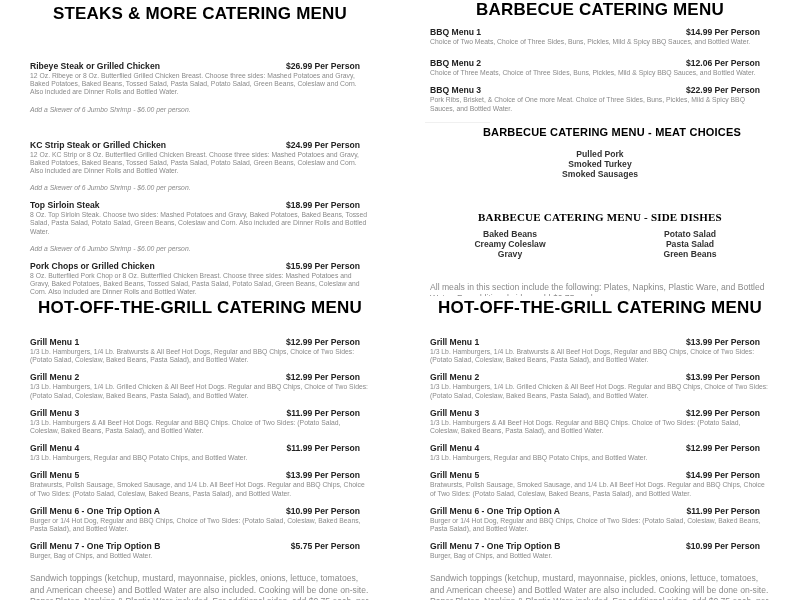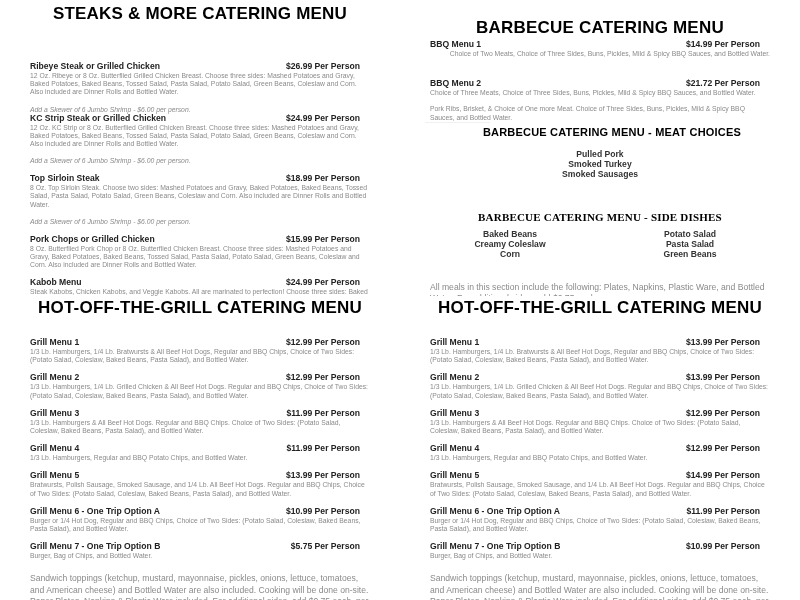--- a/index.html
+++ b/index.html
@@ -63,57 +63,61 @@
       position: absolute; left: 25px; top: 122px;
       width: 65px; height: 1px; background: #f0f0f0;
     }
   </style>
 </head>
 <body>
 
 <div class="page">
 
   <div class="quad q-tr">
-    <div class="section-title title-lg" style="margin-top:18px;">BARBECUE CATERING MENU</div>
-
-    <div class="menu-item" style="margin-top:1px;text-align:right;">
+    <div class="section-title title-lg" style="margin-top:0;">BARBECUE CATERING MENU</div>
+
+    <div class="menu-item" style="margin-top:7px;">
       <div class="row">
           <span>BBQ Menu 1</span>
           <span class="price">$14.99 Per Person</span>
         </div>
       <div class="desc">Choice of Two Meats, Choice of Three Sides, Buns, Pickles, Mild &amp; Spicy BBQ Sauces, and Bottled Water.</div>
     </div>
-    <div class="menu-item" style="margin-top:20px;">
+    <div class="menu-item" style="margin-top:12px;">
       <div class="row">
           <span>BBQ Menu 2</span>
-          <span class="price">$21.72 Per Person</span>
+          <span class="price">$12.06 Per Person</span>
         </div>
       <div class="desc">Choice of Three Meats, Choice of Three Sides, Buns, Pickles, Mild &amp; Spicy BBQ Sauces, and Bottled Water.</div>
     </div>
     <div class="menu-item" style="margin-top:8px;">
+      <div class="row">
+          <span>BBQ Menu 3</span>
+          <span class="price">$22.99 Per Person</span>
+        </div>
       <div class="desc">Pork Ribs, Brisket, &amp; Choice of One more Meat. Choice of Three Sides, Buns, Pickles, Mild &amp; Spicy BBQ Sauces, and Bottled Water.</div>
     </div>
 
     <div class="divider"></div>
 
     <div class="section-title title-md" style="position:absolute; top:126px; left:12px; width:400px;">BARBECUE CATERING MENU - MEAT CHOICES</div>
     <div class="choices" style="position:absolute; top:149px; left:0; width:400px;">
       <div class="col">
         <div>Pulled Pork</div>
         <div>Smoked Turkey</div>
         <div>Smoked Sausages</div>
       </div>
     </div>
 
     <div class="section-title title-md" style="position:absolute; top:211px; left:0; width:400px;font-family:Liberation Serif, serif;">BARBECUE CATERING MENU - SIDE DISHES</div>
     <div class="choices" style="position:absolute; top:229px; left:0; width:400px;">
       <div class="col">
         <div>Baked Beans</div>
         <div>Creamy Coleslaw</div>
-        <div>Corn</div>
+        <div>Gravy</div>
       </div>
       <div class="col">
         <div>Potato Salad</div>
         <div>Pasta Salad</div>
         <div>Green Beans</div>
       </div>
     </div>
 
     <div class="note" style="position:absolute; top:282px; left:0; width:400px;">All meals in this section include the following: Plates, Napkins, Plastic Ware, and Bottled Water. For additional sides, add $0.75 each, per person.</div>
   </div>
@@ -122,21 +126,21 @@
     <div class="section-title title-lg" style="margin-top:4px;">STEAKS &amp; MORE CATERING MENU</div>
 
     <div class="menu-item" style="margin-top:37px;">
       <div class="row">
           <span>Ribeye Steak or Grilled Chicken</span>
           <span class="price">$26.99 Per Person</span>
         </div>
       <div class="desc">12 Oz. Ribeye or 8 Oz. Butterflied Grilled Chicken Breast. Choose three sides: Mashed Potatoes and Gravy, Baked Potatoes, Baked Beans, Tossed Salad, Pasta Salad, Potato Salad, Green Beans, Coleslaw and Corn. Also included are Dinner Rolls and Bottled Water.</div>
       <div class="addon">Add a Skewer of 6 Jumbo Shrimp - $6.00 per person.</div>
     </div>
-    <div class="menu-item" style="margin-top:0;">
+    <div class="menu-item" style="margin-top:27px;">
       <div class="row">
           <span>KC Strip Steak or Grilled Chicken</span>
           <span class="price">$24.99 Per Person</span>
         </div>
       <div class="desc">12 Oz. KC Strip or 8 Oz. Butterflied Grilled Chicken Breast. Choose three sides: Mashed Potatoes and Gravy, Baked Potatoes, Baked Beans, Tossed Salad, Pasta Salad, Potato Salad, Green Beans, Coleslaw and Corn. Also included are Dinner Rolls and Bottled Water.</div>
       <div class="addon">Add a Skewer of 6 Jumbo Shrimp - $6.00 per person.</div>
     </div>
     <div class="menu-item" style="margin-top:9px;">
       <div class="row">
           <span>Top Sirloin Steak</span>

